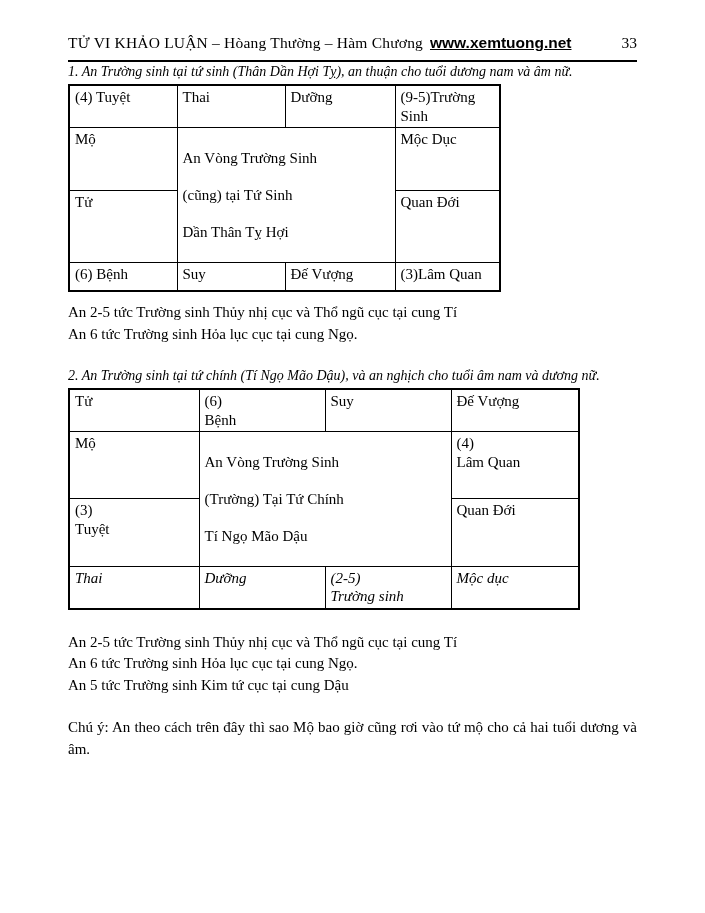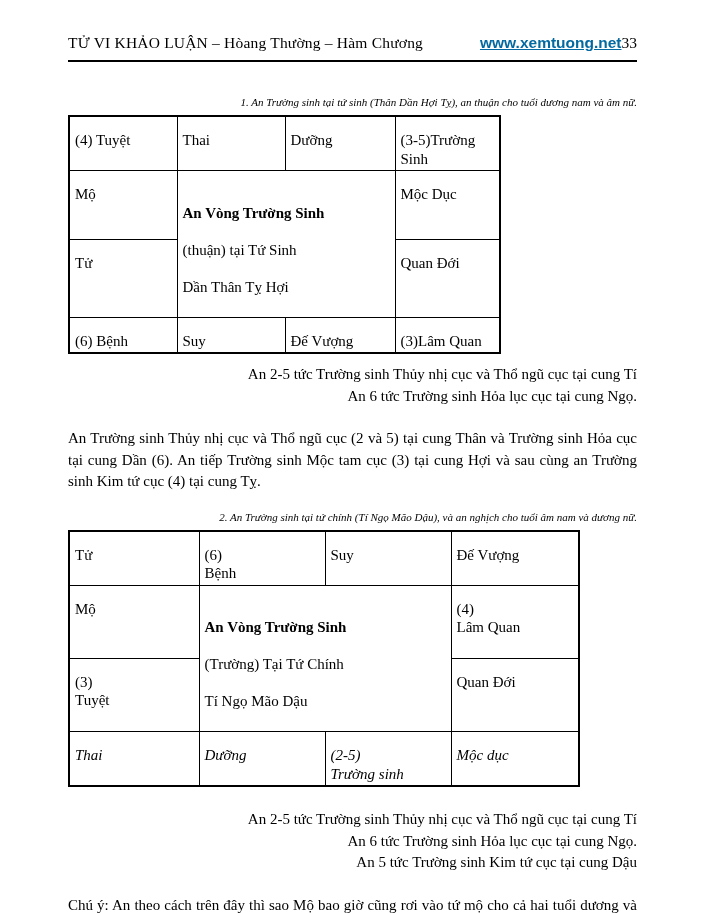--- a/index.html
+++ b/index.html
@@ -13,88 +13,88 @@
   .page { padding: 34px 68px 0 68px; }
 
   
   .header { display: flex; align-items: baseline; font-size: 15.5px; }
   .header-title { flex: 1; letter-spacing: 0.2px; }
   .header-link {
     font-family: "Liberation Sans", "DejaVu Sans", sans-serif;
     font-weight: bold; font-size: 15.5px;
     text-decoration: underline; cursor: pointer;
   }
-  .header-pagenum { }
+  .header-pagenum { margin-left: 50px; }
   .header-rule { border: none; border-top: 2px solid #000; margin: 8px 0 0 0; }
 
   
   .heading-italic {
-    font-style: italic; font-size: 11px; line-height: 19px;
-    margin: 31px 0 3px 0; white-space: nowrap; text-align: right;
+    font-style: italic; font-size: 14px; line-height: 19px;
+    margin: 0 0 3px 0; white-space: nowrap;
   }
   .heading2 { margin-top: 15px; }
 
   
   table { border-collapse: collapse; table-layout: fixed; border: 2px solid #000; }
   .table1 { width: 431px; }
   .table2 { width: 510px; }
   td {
     border: 1.5px solid #000; vertical-align: top;
-    padding: 14px 6px 2px 5px;
+    padding: 2px 6px 2px 5px;
     font-size: 15px; line-height: 18.5px;
     white-space: pre-line; overflow: hidden;
   }
   .t1r1 { height: 36px; } .t1r2 { height: 35px; } .t1r3 { height: 40px; } .t1r4 { height: 29px; }
   .t2r1 { height: 36px; } .t2r2 { height: 37px; } .t2r3 { height: 37px; } .t2r4 { height: 38px; }
-  .cc-title { display: block; font-weight: bold; }
+  .cc-title { display: block; font-weight: normal; }
   .cc-line  { display: block; }
   .italic-row td { font-style: italic; }
 
   
-  .lines p, .para, .notes p { margin: 0; font-size: 15px; line-height: 21.5px; text-align: right; }
+  .lines p, .para, .notes p { margin: 0; font-size: 15px; line-height: 21.5px; }
   .lines { margin: 10px 0 21px 0; }
   .lines2 { margin: 22px 0 21px 0; }
   .para { text-align: justify; }
   .notes p { text-align: justify; }
   .note-label { font-weight: normal; }
 </style>
 </head>
 <body>
 
 <div class="page">
 
   <div class="header">
     <span class="header-title">TỬ VI KHẢO LUẬN – Hòang Thường – Hàm Chương</span>
-    <a class="header-link" style="color: #0369a1;">www.xemtuong.net</a>
+    <a class="header-link" style="color: #000000;">www.xemtuong.net</a>
     <span class="header-pagenum">33</span>
   </div>
   <hr class="header-rule">
 
   <p class="heading-italic">1. An Trường sinh tại tứ sinh (Thân Dần Hợi Tỵ), an thuận cho tuổi dương nam và âm nữ.</p>
 
   <table class="table1">
     <colgroup>
         <col style="width:108px">
         <col style="width:108px">
         <col style="width:110px">
         <col style="width:105px">
       </colgroup>
     <tbody>
         <tr class="t1r1">
       <td>(4) Tuyệt</td>
       <td>Thai</td>
       <td>Dưỡng</td>
-      <td>(3-5)Trường
+      <td>(9-5)Trường
 Sinh</td>
     </tr>
     <tr class="t1r2">
       <td>Mộ</td>
       <td class="center-cell" colspan="2" rowspan="2">
         <span class="cc-title">An Vòng Trường Sinh</span>
-        <span class="cc-line">(thuận) tại Tứ Sinh</span>
+        <span class="cc-line">(cũng) tại Tứ Sinh</span>
         <span class="cc-line">Dần Thân Tỵ Hợi</span>
       </td>
       <td>Mộc Dục</td>
     </tr>
     <tr class="t1r3">
       <td>Tử</td>
       <td>Quan Đới</td>
     </tr>
     <tr class="t1r4">
       <td>(6) Bệnh</td>
@@ -103,21 +103,20 @@
       <td>(3)Lâm Quan</td>
     </tr>
   </tbody>
     </table>
 
   <div class="lines">
     <p>An 2-5 tức Trường sinh Thủy nhị cục và Thổ ngũ cục tại cung Tí</p>
     <p>An 6 tức Trường sinh Hỏa lục cục tại cung Ngọ.</p>
   </div>
 
-  <p class="para">An Trường sinh Thủy nhị cục và Thổ ngũ cục (2 và 5) tại cung Thân và Trường sinh Hỏa cục tại cung Dần (6). An tiếp Trường sinh Mộc tam cục (3) tại cung Hợi và sau cùng an Trường sinh Kim tứ cục (4) tại cung Tỵ.</p>
 
   <p class="heading-italic heading2">2. An Trường sinh tại tứ chính (Tí Ngọ Mão Dậu), và an nghịch cho tuổi âm nam và dương nữ.</p>
 
   <table class="table2">
     <colgroup>
         <col style="width:130px">
         <col style="width:126px">
         <col style="width:126px">
         <col style="width:128px">
       </colgroup>

